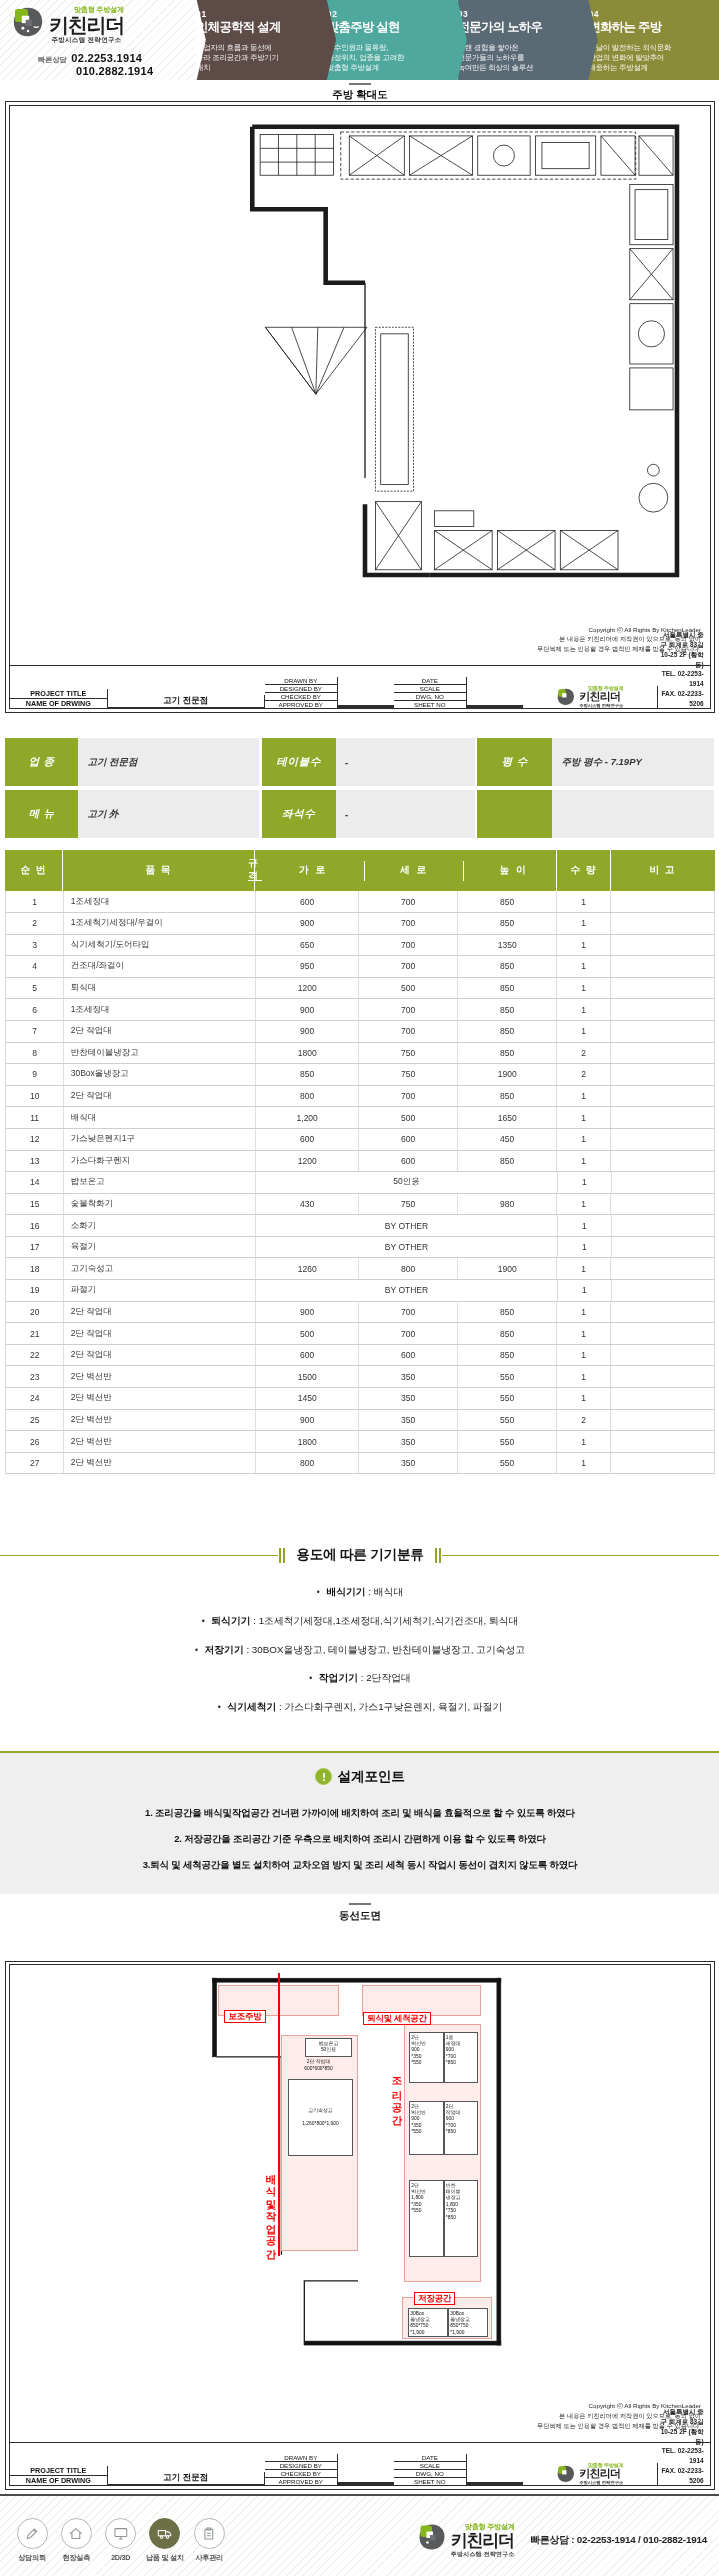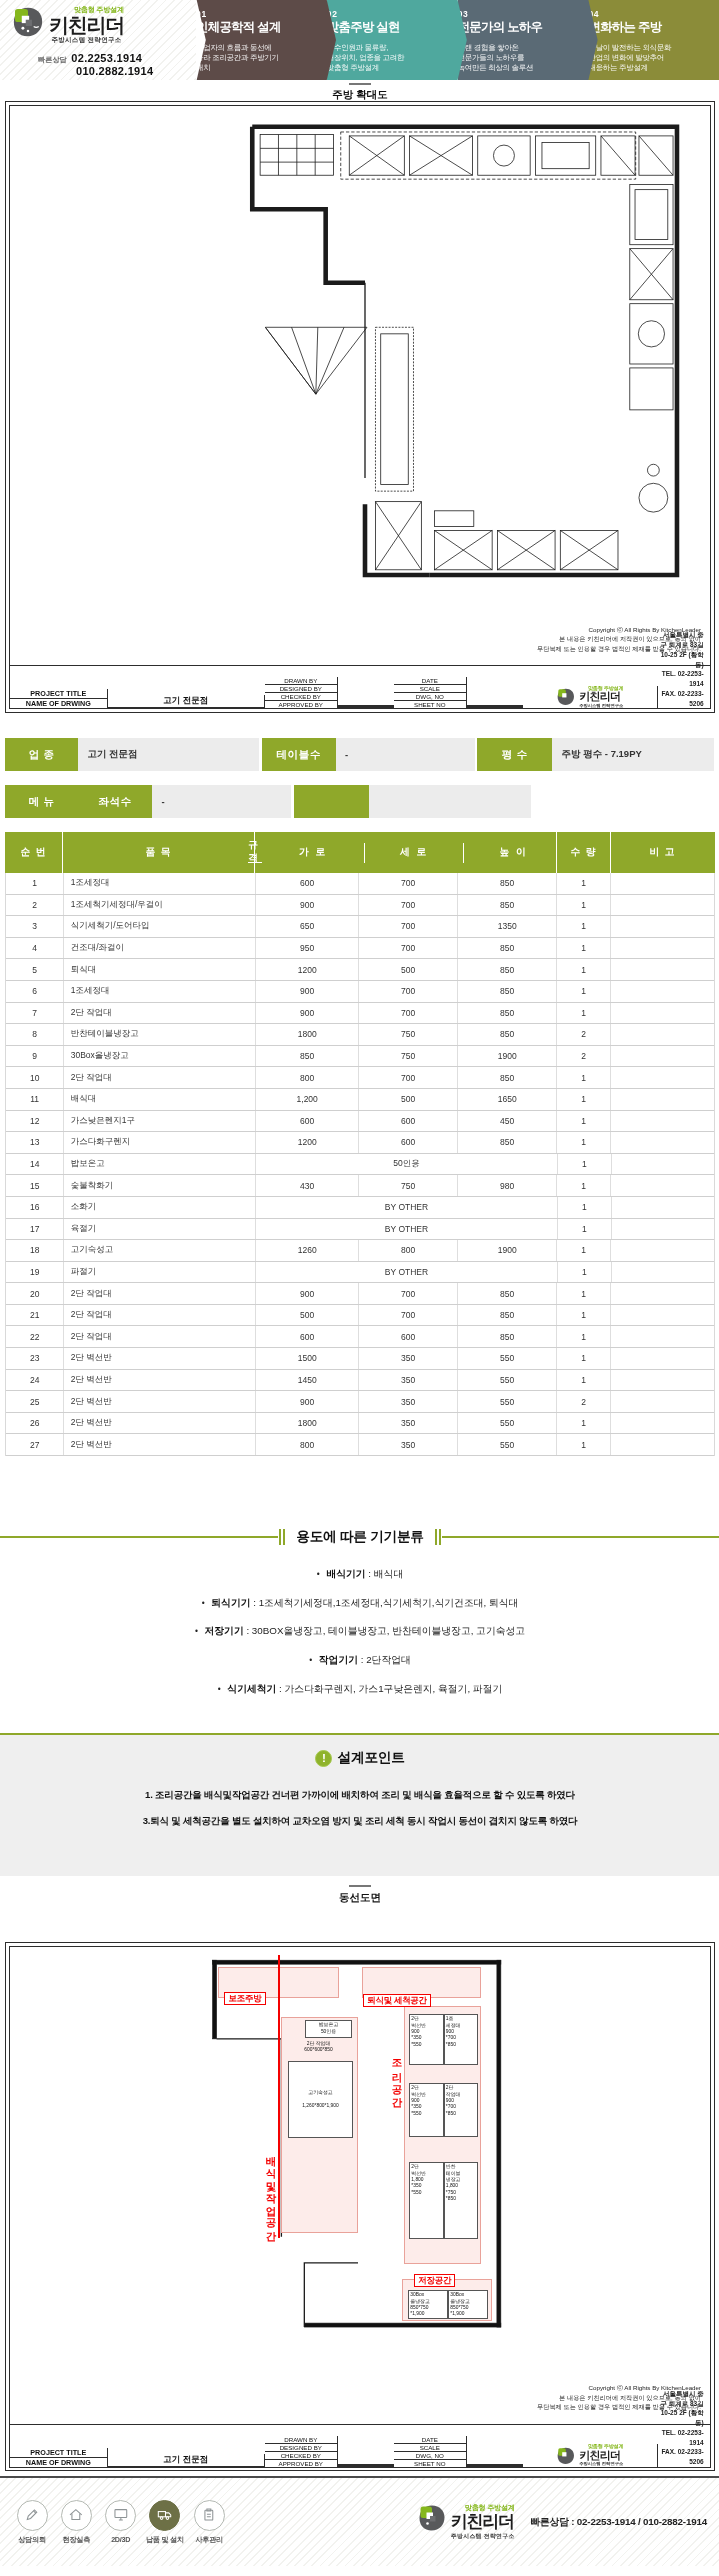--- a/index.html
+++ b/index.html
@@ -62,21 +62,21 @@
   .tb-lt .tagline { font-size:5.2px; }
   .tb-lt .lname { font-size:11px; letter-spacing:-0.7px; }
   .tb-lt .lsub { font-size:4.3px; letter-spacing:0; }
   .tb-addr { align-items:flex-end; justify-content:center; padding-right:6.5px; text-align:right; font-size:6.5px; line-height:1.5; font-weight:600; color:#222; }
 
   
   .plan1 { position:absolute; left:216px; top:5.2px; width:472px; height:544px; }
 
   
   .iband { margin:25px 5.2px 0; }
-  .irow { display:flex; height:33px; margin-bottom:14px; }
+  .irow { display:flex; height:48px; margin-bottom:4px;font-style:italic; }
   .ilabel { background:#8fa82a; color:#fff; font-weight:bold; font-size:10.5px; display:flex; align-items:center; justify-content:center; letter-spacing:0.7px; }
   .ival { background:#ececec; display:flex; align-items:center; padding-left:9.2px; font-size:9.5px; color:#333; font-weight:600; }
   .w-l1{width:73px;} .w-v1{width:181px; margin-right:2.6px;} .w-l2{width:74px;} .w-v2{width:139px; margin-right:2.6px;}
   .w-l3{width:75px;} .w-v3{width:162px;}
 
   
   .etable { margin:12.4px 5.2px 0; font-size:8.5px; color:#333; }
   .ehead { display:flex; background:#8fa82a; color:#fff; font-weight:bold; font-size:9.8px; }
   .eh { display:flex; align-items:center; justify-content:center; border-right:0.7px solid #fff; letter-spacing:1.3px; }
   .h-no{width:58px;height:41px;} .h-item{width:192px;} .h-qty{width:54px;} .h-note{width:103px;border-right:none;}
@@ -327,20 +327,21 @@
   <div class="irow">
     <div class="ilabel w-l1">업 종</div>
     <div class="ival w-v1">고기 전문점</div>
     <div class="ilabel w-l2">테이블수</div>
     <div class="ival w-v2">-</div>
     <div class="ilabel w-l3">평 수</div>
     <div class="ival w-v3">주방 평수 - 7.19PY</div>
   </div>
   <div class="irow">
     <div class="ilabel w-l1">메 뉴</div>
+    <div class="ival w-v1">고기 外</div>
     <div class="ilabel w-l2">좌석수</div>
     <div class="ival w-v2">-</div>
     <div class="ilabel w-l3"></div>
     <div class="ival w-v3"></div>
   </div>
 </div>
 
 <div class="etable">
   <div class="ehead">
     <div class="eh h-no">순 번</div>
@@ -700,20 +701,21 @@
 
 <div class="points">
   <div class="ptitle2">
     <div class="bang">!</div>
     <div class="ptxt">설계포인트</div>
   </div>
   <div class="plines">
 
       <div>1. 조리공간을 배식및작업공간 건너편 가까이에 배치하여 조리 및 배식을 효율적으로 할 수 있도록 하였다</div>
 
+      <div>2. 저장공간을 조리공간 기준 우측으로 배치하여 조리시 간편하게 이용 할 수 있도록 하였다</div>
 
       <div>3.퇴식 및 세척공간을 별도 설치하여 교차오염 방지 및 조리 세척 동시 작업시 동선이 겹치지 않도록 하였다</div>
     </div>
 </div>
 
 <div class="flowtitle-wrap">
   <div class="mini-dash"></div>
   <div class="ptitle">동선도면</div>
 </div>
 

